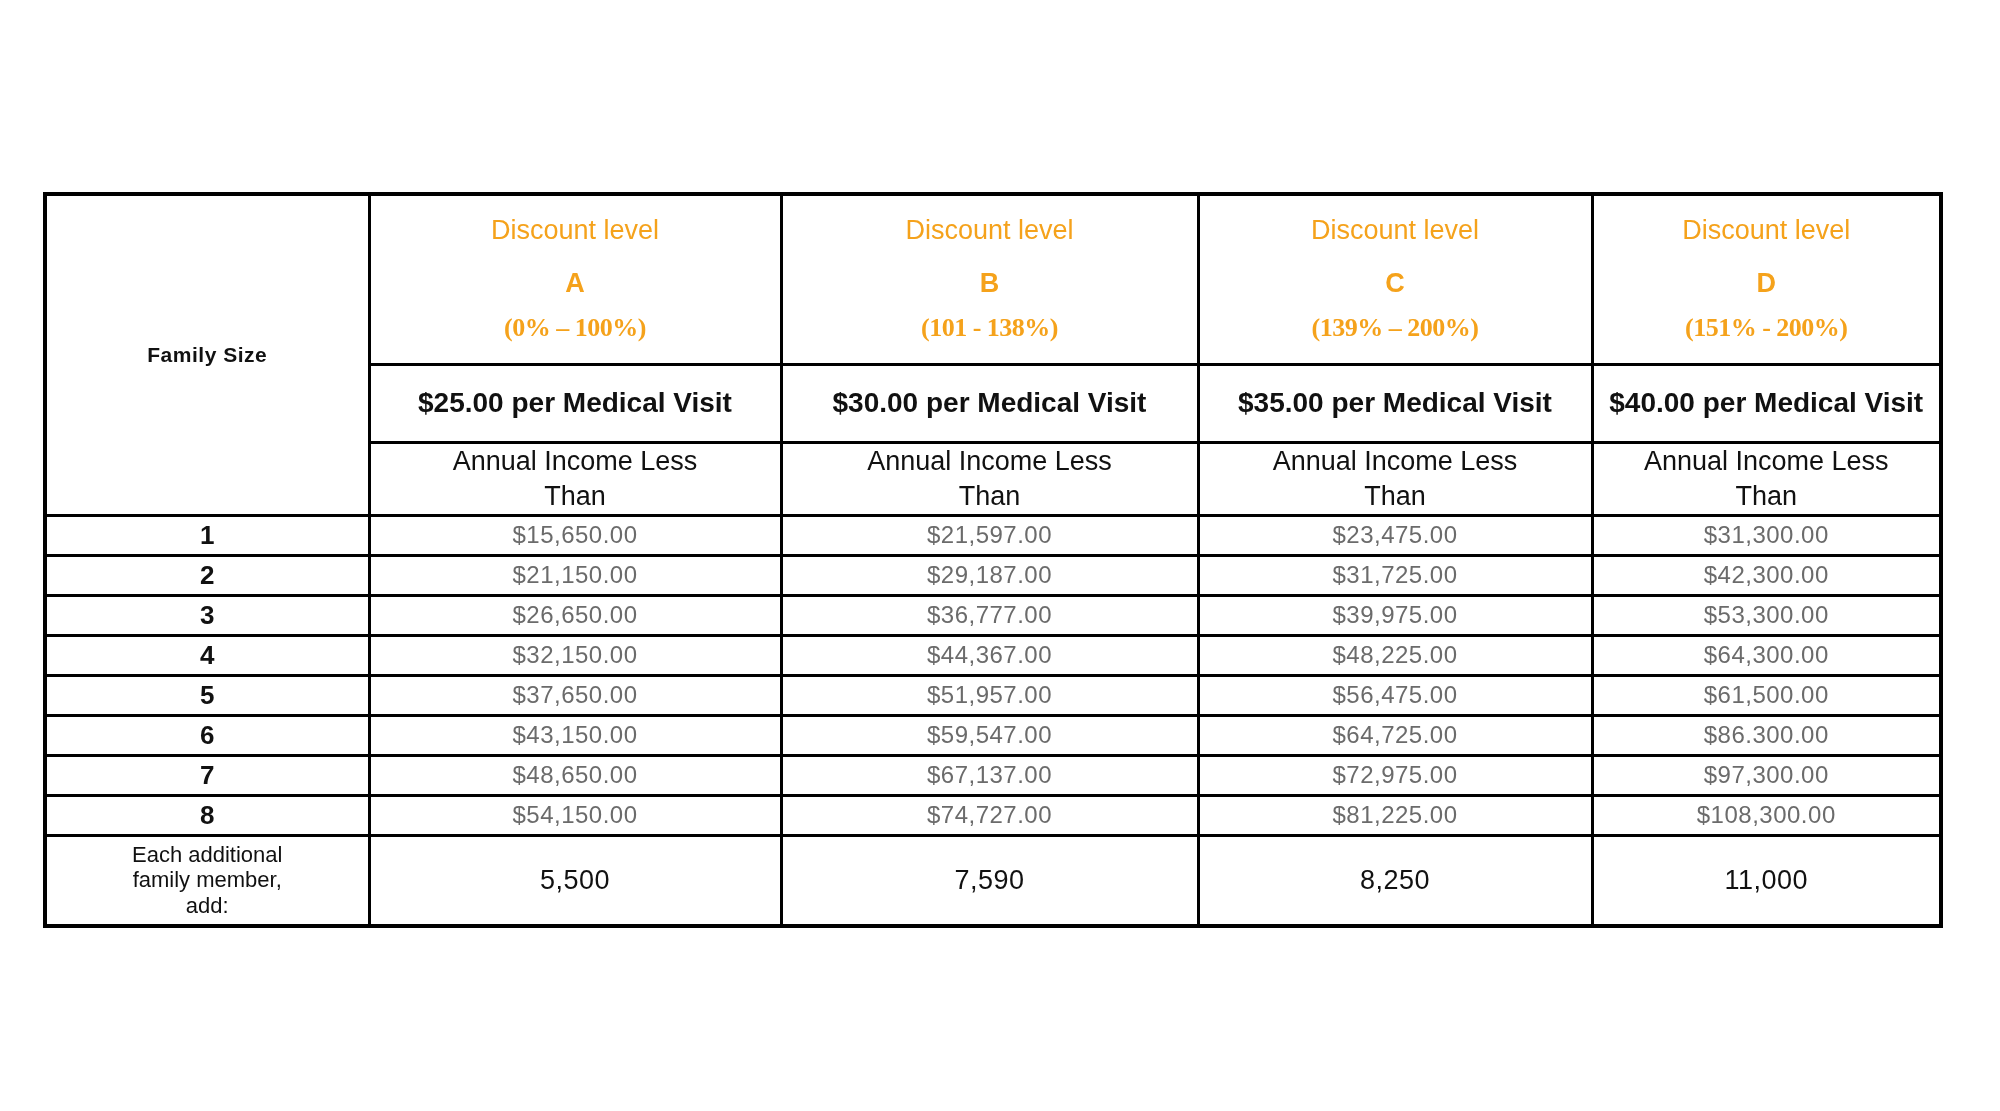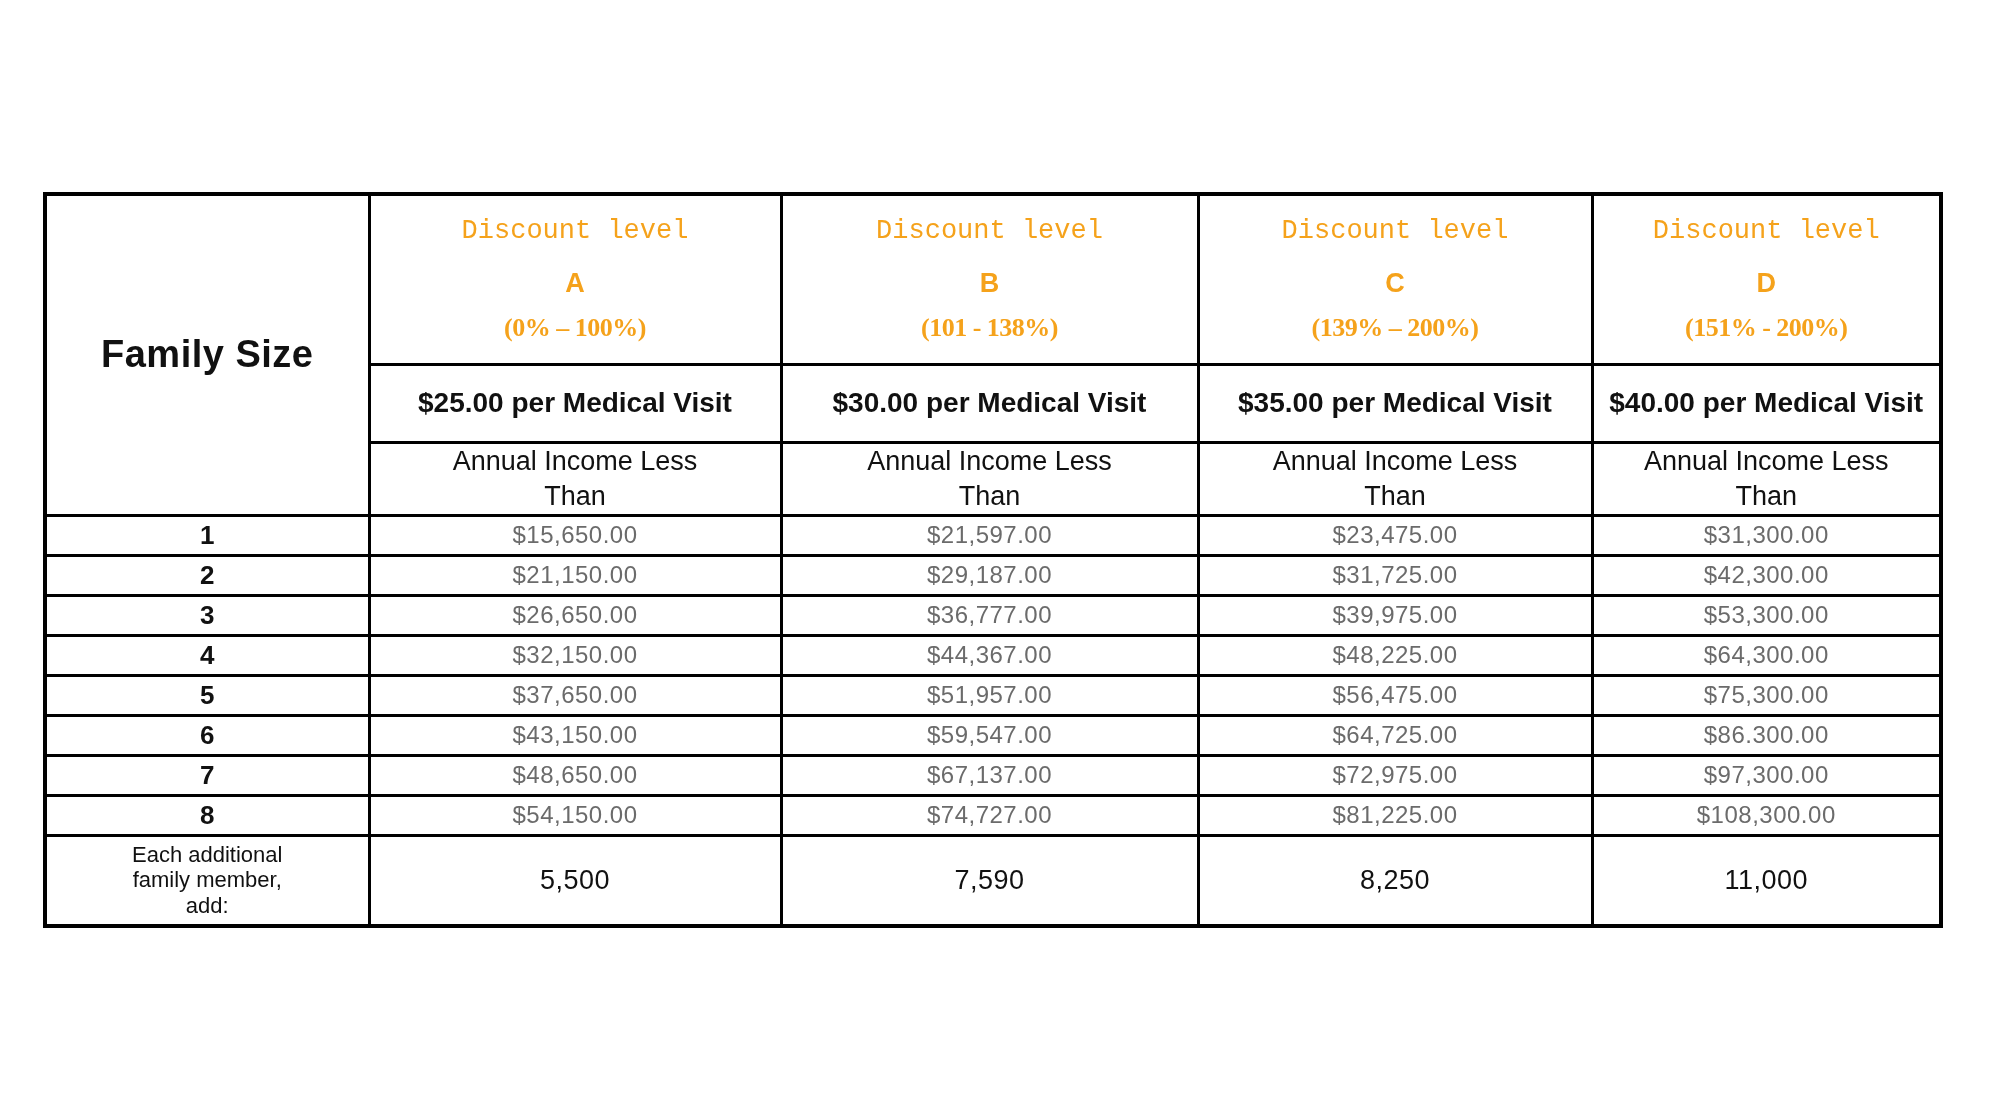--- a/index.html
+++ b/index.html
@@ -36,31 +36,30 @@
     overflow:hidden;
   }
   tr.r-orange{height:170px;}
   tr.r-visit{height:78px;}
   tr.r-annual{height:67px;}
   tr.r-data{height:40px;}
   tr.r-add{height:91px;}
 
   td.corner{
     font-weight:bold;
-    font-size:38px;
+    font-size:21px;
     letter-spacing:0.5px;
   }
   td.orange-cell{
     color:var(--accent-orange);
   }
   .dl{
     font-size:27px;
     font-weight:normal;
     margin-bottom:22px;
-    font-family:Liberation Mono, monospace;
   }
   .dl-letter{
     font-size:27px;
     font-weight:bold;
     margin-bottom:14px;
   }
   .dl-range{
     font-size:26px;
     font-weight:bold;
     letter-spacing:-0.5px;
@@ -190,21 +189,21 @@
       <td class="val">$32,150.00</td>
       <td class="val">$44,367.00</td>
       <td class="val">$48,225.00</td>
       <td class="val">$64,300.00</td>
     </tr>
     <tr class="r-data">
       <td class="fs">5</td>
       <td class="val">$37,650.00</td>
       <td class="val">$51,957.00</td>
       <td class="val">$56,475.00</td>
-      <td class="val">$75,300.00</td>
+      <td class="val">$61,500.00</td>
     </tr>
     <tr class="r-data">
       <td class="fs">6</td>
       <td class="val">$43,150.00</td>
       <td class="val">$59,547.00</td>
       <td class="val">$64,725.00</td>
       <td class="val">$86.300.00</td>
     </tr>
     <tr class="r-data">
       <td class="fs">7</td>

